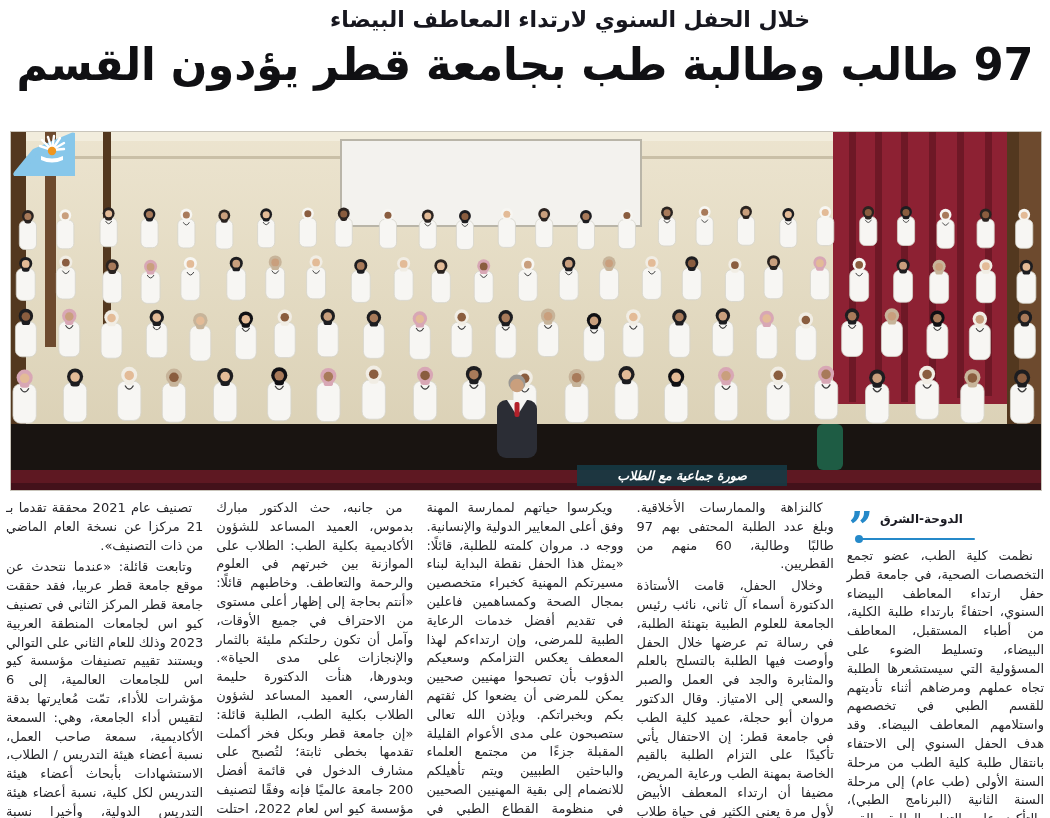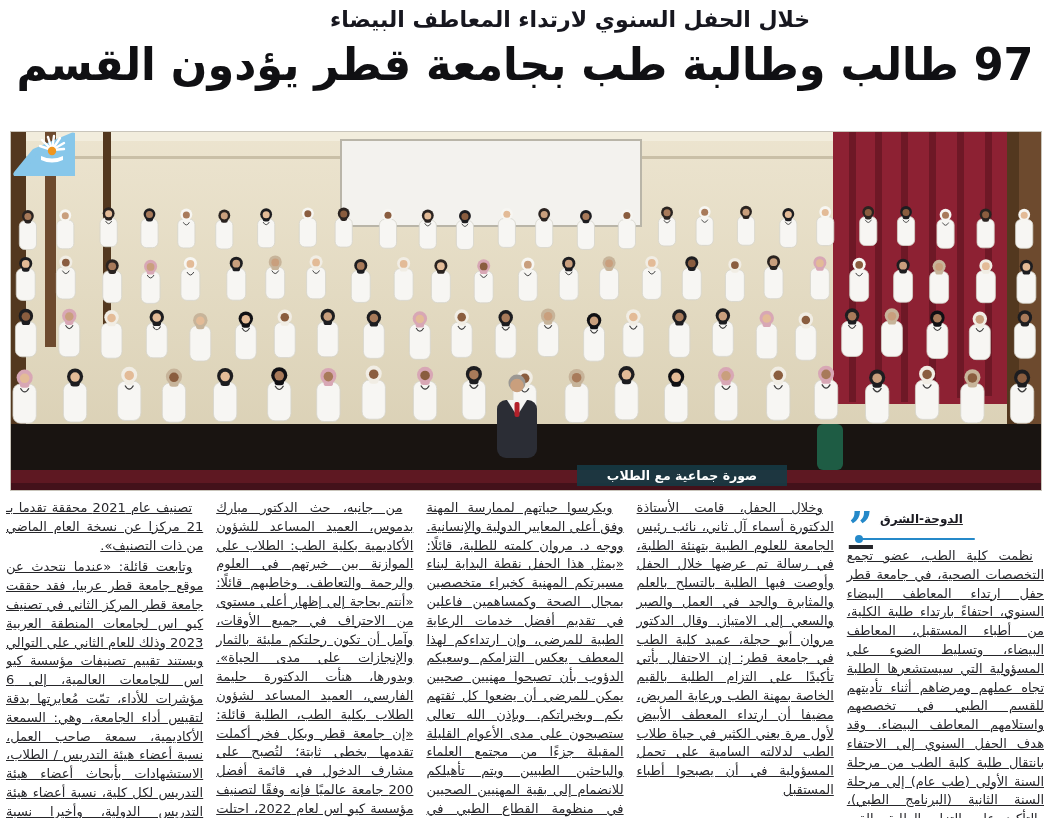--- a/index.html
+++ b/index.html
@@ -7,25 +7,25 @@
   .kicker{margin:0;padding-top:7px;text-align:center;transform:translateX(45px);
           font-size:22px;font-weight:bold;color:#17171f;direction:rtl;}
   .headline{margin:7px 8px 0 8px;text-align:center;direction:rtl;
             font-size:43px;font-weight:bold;color:#101013;letter-spacing:-1px;line-height:1.18;
             transform:scaleY(1.04);white-space:nowrap;}
   .photo{position:absolute;left:10px;top:131px;width:1030px;height:358px;border:1px solid #c9c5bb;
          box-sizing:content-box;overflow:hidden;background:#e8e0cb;}
   .photo svg{position:absolute;left:0;top:0;}
   .photo-caption{position:absolute;left:566px;top:333px;width:210px;height:21px;
                  background:var(--caption-bar,rgba(21,58,68,0.88));display:flex;align-items:center;justify-content:center;
-                 color:#fff;font-size:12.5px;font-weight:bold;direction:rtl;z-index:3;}
+                 color:#fff;font-size:12.5px;font-weight:bold;direction:rtl;z-index:3;font-style:italic;}
   .photo-logo{position:absolute;left:752px;top:314px;width:64px;height:44px;z-index:4;}
   .article{position:absolute;left:6px;top:499px;width:1038px;height:319px;overflow:hidden;
            direction:rtl;display:flex;flex-direction:row;gap:13px;}
-  .col{flex:1 1 0;min-width:0;color:#26262a;font-size:13px;line-height:18.8px;text-align:justify;text-decoration:underline;}
+  .col{flex:1 1 0;min-width:0;color:#26262a;font-size:13px;line-height:18.8px;text-align:justify;}
   .para{margin:0 0 3px 0;text-indent:11px;}
   .dateline{position:relative;display:flex;direction:ltr;align-items:flex-end;gap:7px;
             justify-content:flex-start;height:30px;margin:2px 0 16px 2px;}
   .quote-icon{color:var(--accent,#2589c9);font-size:42px;line-height:10px;font-weight:bold;
               transform:translateY(2px);font-family:"DejaVu Serif",serif;}
   .dateline-text{font-size:12px;font-weight:bold;color:#1b1b22;padding-bottom:2px;}
   .dateline-rule{position:absolute;left:8px;bottom:-9px;width:118px;height:2.5px;border-radius:2px;
                  background:var(--accent,#2589c9);}
   .dateline-rule::before{content:'';position:absolute;left:-2px;top:-3px;width:8.5px;height:8.5px;
                  border-radius:50%;background:var(--accent,#2589c9);}
@@ -542,20 +542,21 @@
     <div class="col">
       <div class="dateline">
         <span class="quote-icon">”</span>
         <span class="dateline-text">الدوحة-الشرق</span>
         <span class="dateline-rule"></span>
       </div>
       <p class="para">نظمت كلية الطب، عضو تجمع التخصصات الصحية، في جامعة قطر حفل ارتداء المعاطف البيضاء السنوي، احتفاءً بارتداء طلبة الكلية، من أطباء المستقبل، المعاطف البيضاء، وتسليط الضوء على المسؤولية التي سيستشعرها الطلبة تجاه عملهم ومرضاهم أثناء تأديتهم للقسم الطبي في تخصصهم واستلامهم المعاطف البيضاء. وقد هدف الحفل السنوي إلى الاحتفاء بانتقال طلبة كلية الطب من مرحلة السنة الأولى (طب عام) إلى مرحلة السنة الثانية (البرنامج الطبي)، والتأكيد على التزام الطلبة بالقيم الخاصة بمهنة الطب ورعاية المريض،</p>
     </div>
 
     <div class="col">
+      <p class="para">كالنزاهة والممارسات الأخلاقية. وبلغ عدد الطلبة المحتفى بهم 97 طالبًا وطالبة، 60 منهم من القطريين.</p>
       <p class="para">وخلال الحفل، قامت الأستاذة الدكتورة أسماء آل ثاني، نائب رئيس الجامعة للعلوم الطبية بتهنئة الطلبة، في رسالة تم عرضها خلال الحفل وأوصت فيها الطلبة بالتسلح بالعلم والمثابرة والجد في العمل والصبر والسعي إلى الامتياز. وقال الدكتور مروان أبو حجلة، عميد كلية الطب في جامعة قطر: إن الاحتفال يأتي تأكيدًا على التزام الطلبة بالقيم الخاصة بمهنة الطب ورعاية المريض، مضيفا أن ارتداء المعطف الأبيض لأول مرة يعني الكثير في حياة طلاب الطب لدلالته السامية على تحمل المسؤولية في أن يصبحوا أطباء المستقبل</p>
     </div>
 
     <div class="col">
       <p class="para">ويكرسوا حياتهم لممارسة المهنة وفق أعلى المعايير الدولية والإنسانية. ووجه د. مروان كلمته للطلبة، قائلًا: «يمثل هذا الحفل نقطة البداية لبناء مسيرتكم المهنية كخبراء متخصصين بمجال الصحة وكمساهمين فاعلين في تقديم أفضل خدمات الرعاية الطبية للمرضى، وإن ارتداءكم لهذا المعطف يعكس التزامكم وسعيكم الدؤوب بأن تصبحوا مهنيين صحيين يمكن للمرضى أن يضعوا كل ثقتهم بكم وبخبراتكم. وبإذن الله تعالى ستصبحون على مدى الأعوام القليلة المقبلة جزءًا من مجتمع العلماء والباحثين الطبيين ويتم تأهيلكم للانضمام إلى بقية المهنيين الصحيين في منظومة القطاع الطبي في الدولة».</p>
     </div>
 
     <div class="col">
       <p class="para">من جانبه، حث الدكتور مبارك بدموس، العميد المساعد للشؤون الأكاديمية بكلية الطب: الطلاب على الموازنة بين خبرتهم في العلوم والرحمة والتعاطف. وخاطبهم قائلًا: «أنتم بحاجة إلى إظهار أعلى مستوى من الاحتراف في جميع الأوقات، وآمل أن تكون رحلتكم مليئة بالثمار والإنجازات على مدى الحياة». وبدورها، هنأت الدكتورة حليمة الفارسي، العميد المساعد لشؤون الطلاب بكلية الطب، الطلبة قائلة: «إن جامعة قطر وبكل فخر أكملت تقدمها بخطى ثابتة؛ لتُصبح على مشارف الدخول في قائمة أفضل 200 جامعة عالميًا فإنه وفقًا لتصنيف مؤسسة كيو اس لعام 2022، احتلت جامعة قطر المركز 224، حيث قفزت من المركز 245 في</p>
     </div>

